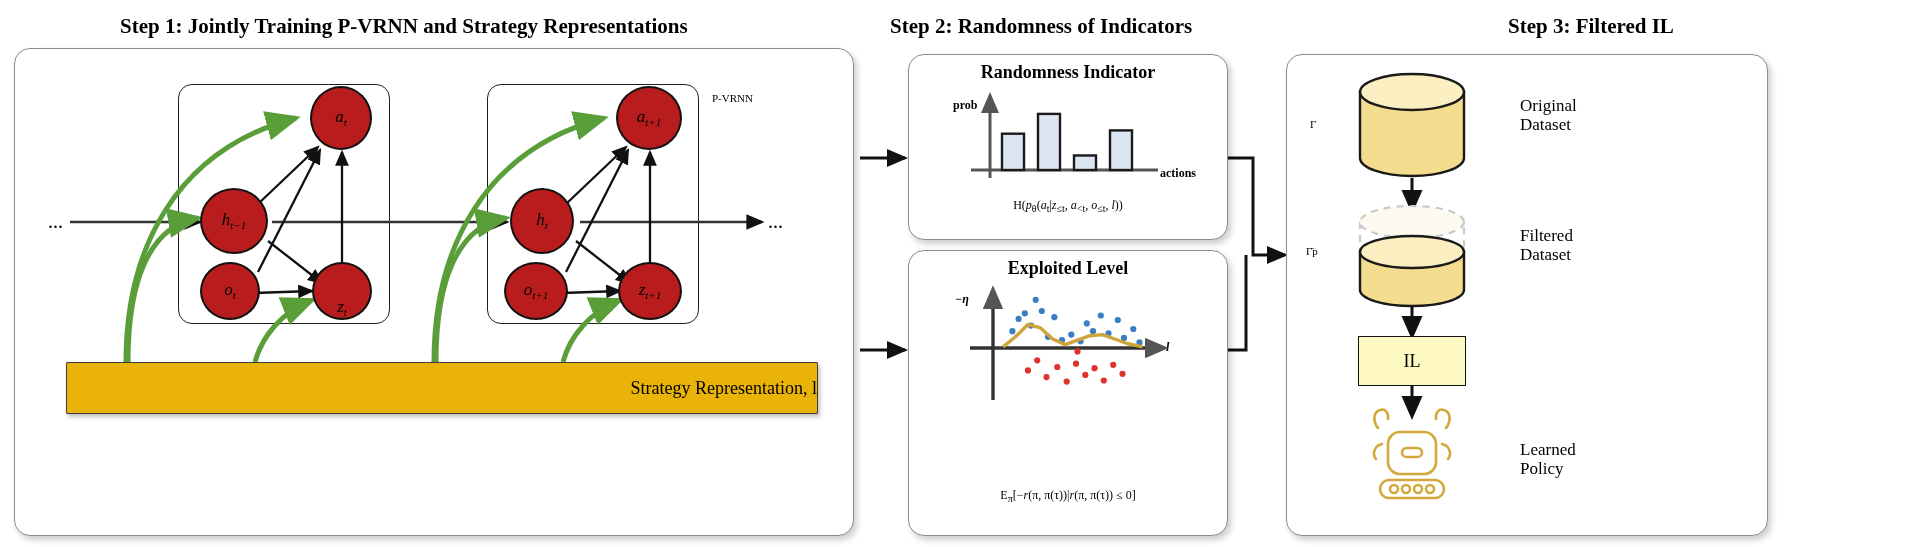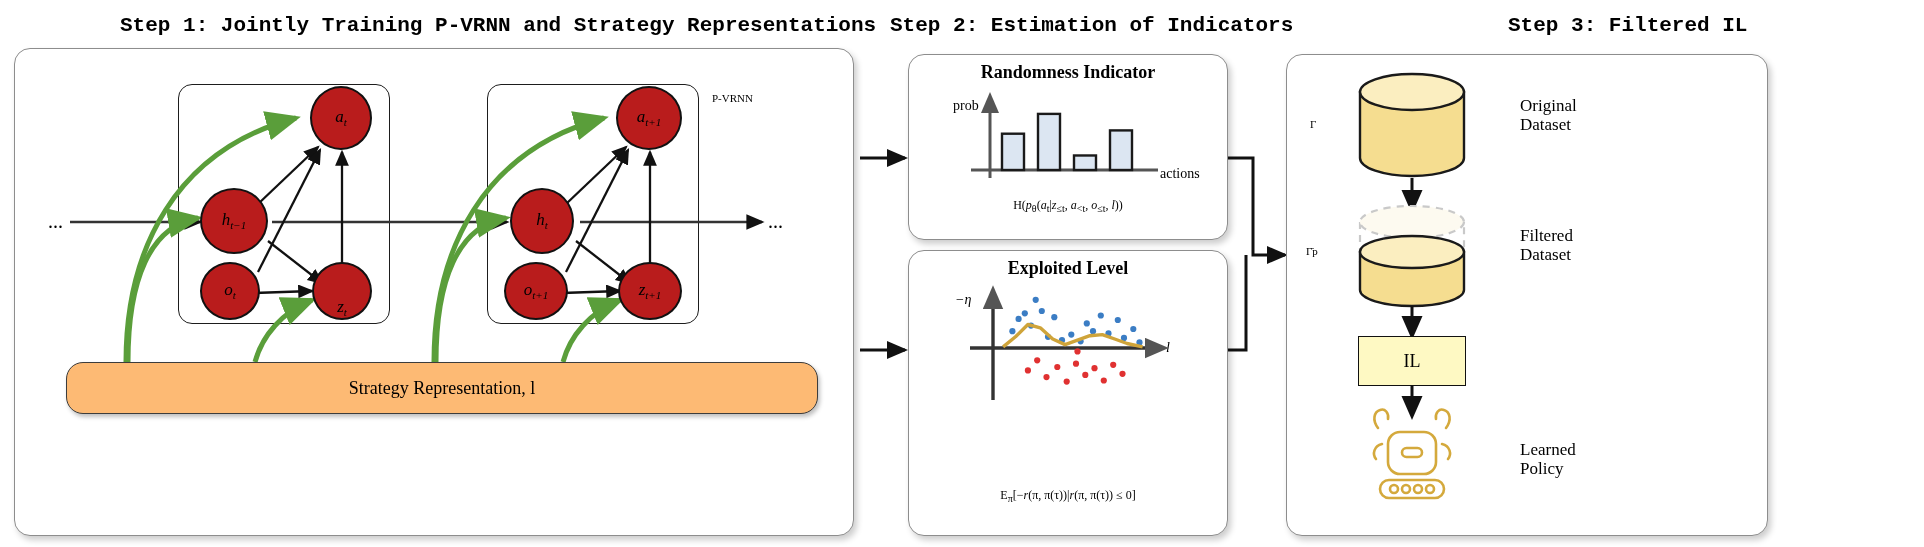--- a/index.html
+++ b/index.html
@@ -1,58 +1,58 @@
 <!DOCTYPE html>
 <html><head>
 <meta charset="utf-8">
 <style>
   html,body{margin:0;padding:0;background:#ffffff;}
   body{width:1924px;height:547px;position:relative;overflow:hidden;
        font-family:"Liberation Serif", serif;color:#000;}
 
   .step-title{position:absolute;font-weight:bold;font-size:21px;white-space:nowrap;
-              font-family:Liberation Mono, monospace;}
+              font-family:Liberation Serif, serif;}
   .step-title .num{font-weight:bold;}
 
   .panel{position:absolute;background:#fff;border:1.6px solid #8d8d8d;border-radius:16px;
          box-shadow:3px 4px 6px rgba(0,0,0,0.20);box-sizing:border-box;}
 
   .plate{position:absolute;border:1.7px solid #1d1d1d;border-radius:14px;box-sizing:border-box;background:transparent;}
 
   .node{position:absolute;border:2.1px solid #111;border-radius:50%;background:#b91c1c;
         display:flex;align-items:center;justify-content:center;box-sizing:border-box;
         font-style:italic;font-size:17px;font-family:"Liberation Serif", serif;}
   .node sub{font-size:11px;font-style:italic;}
 
   .panel-title{position:absolute;font-weight:bold;font-size:18px;white-space:nowrap;text-align:center;}
 
   .lbl{position:absolute;font-size:11px;white-space:nowrap;}
-  .lbl-small{position:absolute;font-size:14px;font-weight:normal;white-space:nowrap;}
-
-  .strategy-bar{position:absolute;background:#fdba74;border:1.8px solid #3c3c3c;border-radius:17px;
-      box-shadow:2px 3px 4px rgba(0,0,0,0.25);display:flex;align-items:center;justify-content:center;
+  .lbl-small{position:absolute;font-size:12px;font-weight:bold;white-space:nowrap;}
+
+  .strategy-bar{position:absolute;background:#eab308;border:1.8px solid #3c3c3c;border-radius:1px;
+      box-shadow:2px 3px 4px rgba(0,0,0,0.25);display:flex;align-items:center;justify-content:flex-end;
       font-size:18px;box-sizing:border-box;}
 
   .db-label{position:absolute;font-size:17px;line-height:1.12;font-weight:500;white-space:nowrap;}
 
   .il-box{position:absolute;border:1.8px solid #111;background:#fef9c3;display:flex;
           align-items:center;justify-content:center;font-size:18px;box-sizing:border-box;}
 
   svg{position:absolute;top:0;left:0;overflow:visible;}
   .formula{position:absolute;font-size:12px;white-space:nowrap;font-family:"Liberation Serif", serif;}
   .formula i{font-style:italic;}
 </style>
 </head>
 <body>
 
 <div class="step-title" style="left:120px;top:14px;">
   <span class="num">Step 1</span><span>: Jointly Training P-VRNN and Strategy Representations</span>
 </div>
 <div class="step-title" style="left:890px;top:14px;">
-  <span class="num">Step 2</span><span>: Estimation of Indicators</span>
+  <span class="num">Step 2</span><span>: Randomness of Indicators</span>
 </div>
 <div class="step-title" style="left:1508px;top:14px;">
   <span class="num">Step 3</span><span>: Filtered IL</span>
 </div>
 
 <div class="panel" style="left:14px;top:48px;width:840px;height:488px;"></div>
 
 <div class="lbl" style="left:712px;top:92px;">P-VRNN</div>
 <div class="lbl" style="left:48px;top:210px;font-size:20px;">...</div>
 <div class="lbl" style="left:768px;top:210px;font-size:20px;">...</div>

